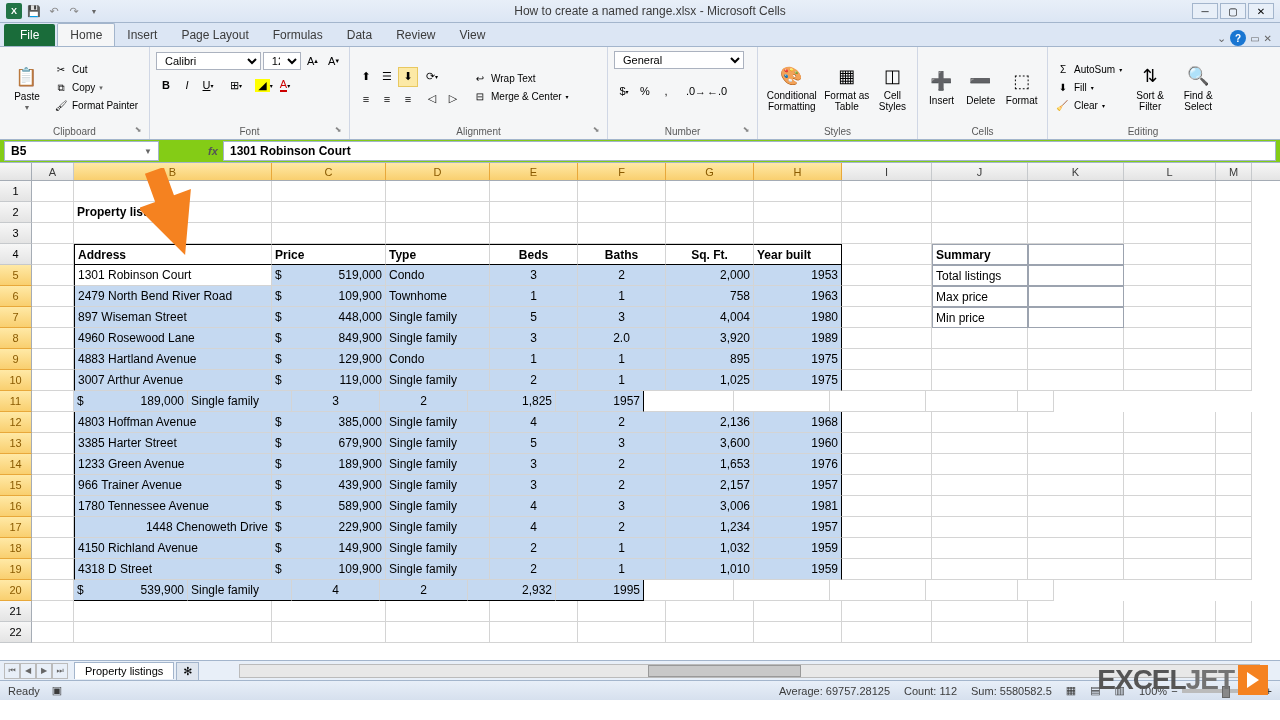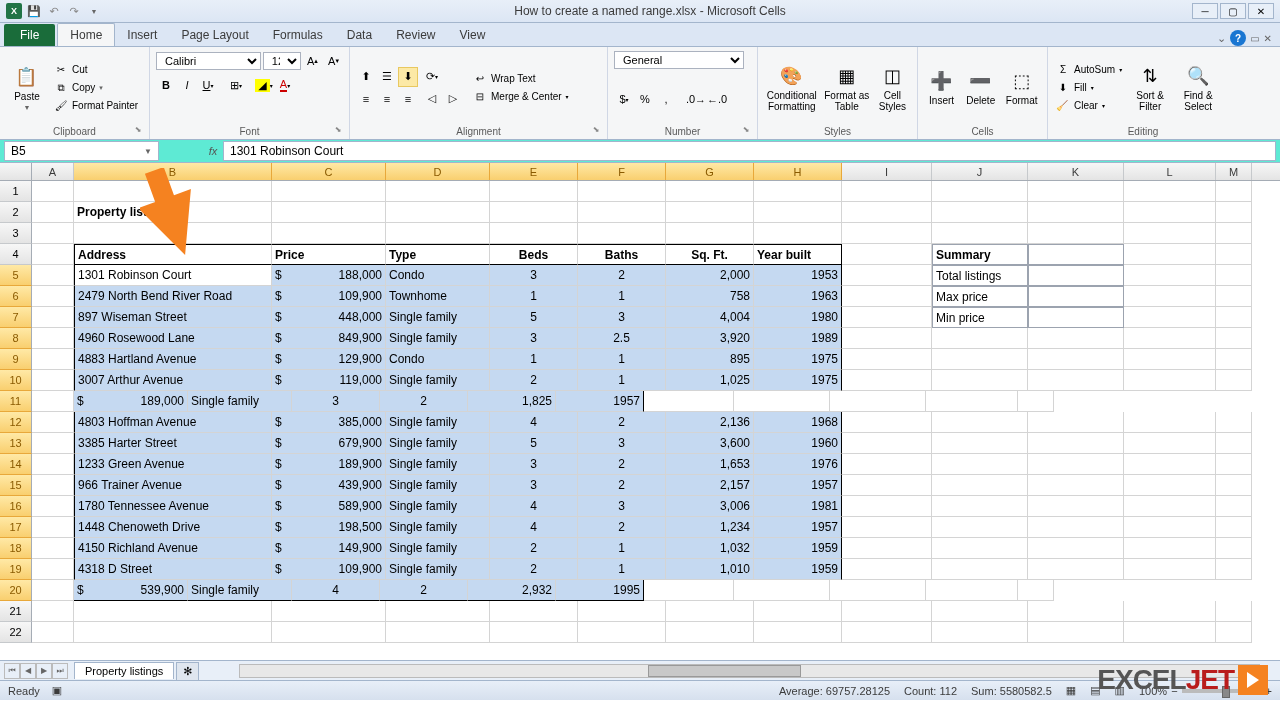--- a/index.html
+++ b/index.html
@@ -34,21 +34,21 @@
 .stack { display: flex; flex-direction: column; gap: 2px; justify-content: center; }
 .small-btn { display: flex; align-items: center; gap: 4px; font-size: 10px; padding: 1px 2px; }
 .small-btn .ico { width: 14px; height: 14px; display: flex; align-items: center; justify-content: center; }
 .font-row { display: flex; gap: 2px; align-items: center; }
 .font-select { border: 1px solid #abb2bf; background: #fff; font-size: 11px; padding: 1px 4px; }
 .btn-row { display: flex; gap: 1px; }
 .tbtn { width: 20px; height: 20px; display: flex; align-items: center; justify-content: center; border: 1px solid transparent; }
 .tbtn.highlight { background: #fce9a6; border-color: #e8c860; }
 
 
-.fbar { height: 23px; display: flex; align-items: center; border-bottom: 1px solid #a3b5cc; background: #5eead4; }
+.fbar { height: 23px; display: flex; align-items: center; border-bottom: 1px solid #a3b5cc; background: #84cc16; font-weight: bold; }
 .namebox { width: 155px; border: 1px solid #a3b5cc; background: #fff; padding: 2px 6px; margin: 0 4px; display: flex; justify-content: space-between; align-items: center; font-size: 12px; }
 .fx { width: 20px; text-align: center; font-style: italic; color: #555; }
 .formula-input { flex: 1; background: #fff; border: 1px solid #a3b5cc; padding: 2px 6px; margin-right: 4px; font-size: 12px; }
 
 
 .grid-container { position: relative; overflow: hidden; height: 497px; }
 .col-headers { display: flex; height: 18px; background: linear-gradient(#f7f7f7, #e4e4e4); border-bottom: 1px solid #a5acb5; }
 .corner { width: 32px; border-right: 1px solid #a5acb5; background: linear-gradient(#f7f7f7, #e4e4e4); }
 .colh { border-right: 1px solid #c6c9cc; text-align: center; font-size: 11px; color: #3b3b3b; line-height: 18px; }
 .colh.sel { background: linear-gradient(#ffe9a6, #f9cf6f); color: #8a5a00; border-right-color: #e8a83a; }
@@ -84,21 +84,21 @@
 
 
 .status-bar { height: 20px; background: linear-gradient(#e8eff8, #d6e0ee); display: flex; align-items: center; font-size: 11px; color: #3b3b3b; padding: 0 8px; border-top: 1px solid #a3b5cc; }
 .status-right { margin-left: auto; display: flex; gap: 14px; align-items: center; }
 .zoom { display: flex; align-items: center; gap: 4px; }
 .zoom-slider { width: 80px; height: 4px; background: #bbb; position: relative; }
 .zoom-slider::after { content: ''; position: absolute; left: 50%; top: -3px; width: 6px; height: 10px; background: #888; border: 1px solid #666; }
 
 
 .watermark { position: absolute; right: 12px; bottom: 24px; font-size: 28px; font-weight: 800; color: #555; letter-spacing: -1px; display: flex; align-items: center; font-family: Arial, sans-serif; }
-.watermark .jet { color: #b91c1c; }
+.watermark .jet { color: #737373; }
 .watermark .wicon { width: 30px; height: 30px; background: #f58220; margin-left: 4px; display: flex; align-items: center; justify-content: center; }
 .watermark .wicon::before { content: ''; width: 0; height: 0; border-left: 12px solid #fff; border-top: 8px solid transparent; border-bottom: 8px solid transparent; }
 </style>
 </head>
 <body>
 
 <div class="titlebar">
   <div class="qat">
     <div class="excel-logo">X</div>
     <div class="qat-icon">💾</div>
@@ -226,21 +226,21 @@
             <span class="ico">⊟</span>
             <span>Merge &amp; Center</span>
             <span style="font-size:6px"> ▾</span>
           </div>
       </div>
     </div>
     <div class="group-label"><span>Alignment</span><span class="launcher">⬊</span></div>
   </div>
 
   <div class="group" style="width:150px">
-    <div class="group-body" style="flex-direction:column;gap:20px">
+    <div class="group-body" style="flex-direction:column;gap:12px">
       <select class="font-select" style="width:130px"><option>General</option></select>
       <div class="btn-row">
         <div class="tbtn">$<span style="font-size:6px">▾</span></div>
         <div class="tbtn">%</div>
         <div class="tbtn">,</div>
         <div style="width:8px"></div>
         <div class="tbtn">.0→</div>
         <div class="tbtn">←.0</div>
       </div>
     </div>
@@ -407,21 +407,21 @@
         <div class="cell " style="width: 92px;"></div>
         <div class="cell " style="width: 36px;"></div>
       </div>
       <div class="row">
         <div class="rowh sel">5</div>
         <div class="cell " style="width: 42px;"></div>
         <div class="cell border-l active" style="width: 198px;">1301 Robinson Court</div>
         <div class="cell  selected" style="width: 114px;">
           <div class="price-cell">
             <span>$</span>
-            <span>188,000</span>
+            <span>519,000</span>
           </div>
         </div>
         <div class="cell  selected" style="width: 104px;">Condo</div>
         <div class="cell center selected" style="width: 88px;">3</div>
         <div class="cell center selected" style="width: 88px;">2</div>
         <div class="cell right selected" style="width: 88px;">2,000</div>
         <div class="cell right border-r selected" style="width: 88px;">1953</div>
         <div class="cell " style="width: 90px;"></div>
         <div class="cell sum-border" style="width: 96px;">Total listings</div>
         <div class="cell sum-border" style="width: 96px;"></div>
@@ -475,21 +475,21 @@
         <div class="cell " style="width: 42px;"></div>
         <div class="cell border-l selected" style="width: 198px;">4960 Rosewood Lane</div>
         <div class="cell  selected" style="width: 114px;">
           <div class="price-cell">
             <span>$</span>
             <span>849,900</span>
           </div>
         </div>
         <div class="cell  selected" style="width: 104px;">Single family</div>
         <div class="cell center selected" style="width: 88px;">3</div>
-        <div class="cell center selected" style="width: 88px;">2.5</div>
+        <div class="cell center selected" style="width: 88px;">2.0</div>
         <div class="cell right selected" style="width: 88px;">3,920</div>
         <div class="cell right border-r selected" style="width: 88px;">1989</div>
         <div class="cell " style="width: 90px;"></div>
         <div class="cell " style="width: 96px;"></div>
         <div class="cell " style="width: 96px;"></div>
         <div class="cell " style="width: 92px;"></div>
         <div class="cell " style="width: 36px;"></div>
       </div>
       <div class="row">
         <div class="rowh sel">9</div>
@@ -654,25 +654,25 @@
         <div class="cell right border-r selected" style="width: 88px;">1981</div>
         <div class="cell " style="width: 90px;"></div>
         <div class="cell " style="width: 96px;"></div>
         <div class="cell " style="width: 96px;"></div>
         <div class="cell " style="width: 92px;"></div>
         <div class="cell " style="width: 36px;"></div>
       </div>
       <div class="row">
         <div class="rowh sel">17</div>
         <div class="cell " style="width: 42px;"></div>
-        <div class="cell border-l selected" style="width: 198px;">1448 Chenoweth Drive</div>
-        <div class="cell  selected" style="width: 114px;">
-          <div class="price-cell">
-            <span>$</span>
-            <span>198,500</span>
+        <div class="cell border-l selected" style="width: 198px; text-align: right;">1448 Chenoweth Drive</div>
+        <div class="cell  selected" style="width: 114px;">
+          <div class="price-cell">
+            <span>$</span>
+            <span>229,900</span>
           </div>
         </div>
         <div class="cell  selected" style="width: 104px;">Single family</div>
         <div class="cell center selected" style="width: 88px;">4</div>
         <div class="cell center selected" style="width: 88px;">2</div>
         <div class="cell right selected" style="width: 88px;">1,234</div>
         <div class="cell right border-r selected" style="width: 88px;">1957</div>
         <div class="cell " style="width: 90px;"></div>
         <div class="cell " style="width: 96px;"></div>
         <div class="cell " style="width: 96px;"></div>

